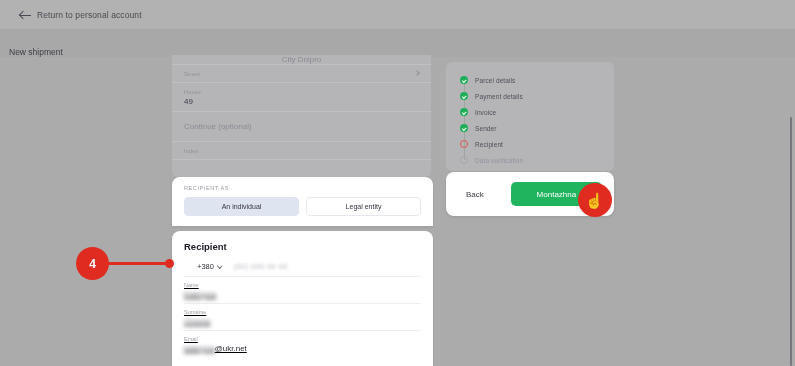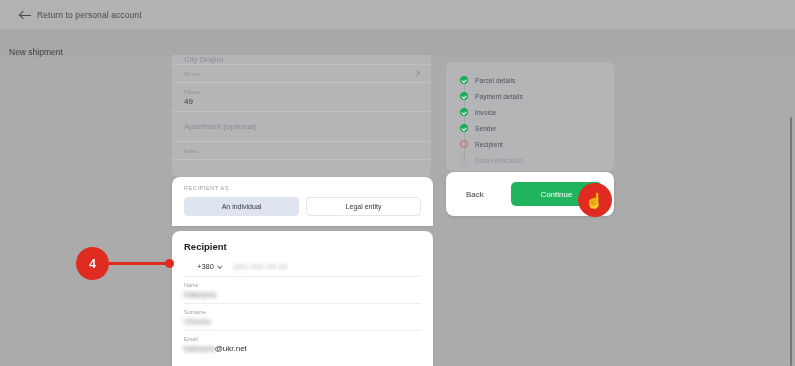--- a/index.html
+++ b/index.html
@@ -50,21 +50,21 @@
   }
   .field-label { font-size: 5.5px; color: #8f8f96; letter-spacing: .2px; line-height: 8px; }
   .field-value { font-size: 8px; color: #3b3b44; line-height: 11px; font-weight: 500; }
   .field-value.muted { color: #8b8b94; font-weight: 400; }
   .field.placeholder-only { padding-top: 9px; padding-bottom: 9px; }
   .chev-right {
     position: absolute; right: 12px; top: 50%; margin-top: -3px;
     width: 4px; height: 4px; border-right: 1px solid #8f8f96; border-top: 1px solid #8f8f96;
     transform: rotate(45deg);
   }
-  .field.cut { padding-top: 0; height: 10px; overflow: hidden; }
+  .field.cut { padding-top: 0; height: 10px; overflow: hidden; text-align: center; }
   .field.cut .field-value { line-height: 9px; }
 
   
   .stepper-card {
     position: absolute; left: 446px; top: 5px; width: 168px; height: 109px;
     background: #b5b5b8; border-radius: 6px; padding: 10px 0 6px 0;
   }
   .step { position: relative; display: flex; align-items: center; height: 16px; padding-left: 14px; }
   .step-dot {
     width: 8px; height: 8px; border-radius: 50%; flex: none; position: relative; z-index: 2;
@@ -132,21 +132,21 @@
   .flag-bot { height: 3.25px; background: #f5c53d; }
   .dial-code { font-size: 7.5px; color: #30303a; margin-left: 4px; }
   .chev-down {
     width: 3.5px; height: 3.5px; border-right: 1px solid #6a6a74; border-bottom: 1px solid #6a6a74;
     transform: rotate(45deg); margin-left: 4px; margin-top: -2px;
   }
   .blur-val {
     margin-left: 12px; color: #b6b6bf; font-size: 7.5px;
     filter: blur(1.6px); letter-spacing: .4px;
   }
-  .bfield { padding: 4px 0 3px 0; border-bottom: 1px solid #edeef2; }
+  .bfield { padding: 4px 0 3px 0; border-bottom: 1px solid #edeef2; text-decoration: underline; }
   .bfield:last-child { border-bottom: none; }
   .bfield-label { font-size: 5.5px; color: #a0a0aa; line-height: 8px; }
   .bfield-value { font-size: 8px; color: #2b2b35; line-height: 11px; }
   .bfield-value .blurred { filter: blur(2.2px); color: #5a5a66; }
 
   
   .marker-wrap { position: absolute; left: 76px; top: 190px; width: 98px; height: 36px; }
   .marker-circle {
     position: absolute; left: 0; top: 0; width: 33px; height: 33px; border-radius: 50%;
     background: #e02b20; color: #fff; font-size: 12px; font-weight: 700;
@@ -197,21 +197,21 @@
       </div>
       <div class="field">
         <div class="field-label">Street</div>
         <span class="chev-right"></span>
       </div>
       <div class="field">
         <div class="field-label">House</div>
         <div class="field-value">49</div>
       </div>
       <div class="field placeholder-only">
-        <div class="field-value muted">Apartment (optional)</div>
+        <div class="field-value muted">Continue (optional)</div>
       </div>
       <div class="field">
         <div class="field-label">Index</div>
       </div>
     </div>
 
     <div class="stepper-card">
       <div class="step">
         <span class="step-dot done"></span>
         <span class="step-label">Parcel details</span>
@@ -238,21 +238,21 @@
       </div>
       <div class="step todo">
         <span class="step-line"></span>
         <span class="step-dot todo"></span>
         <span class="step-label">Data verification</span>
       </div>
     </div>
 
     <div class="actions-card">
       <button class="back-btn">Back</button>
-      <button class="continue-btn">Continue</button>
+      <button class="continue-btn">Montazhna</button>
     </div>
 
     <div class="recipient-as-card">
       <div class="section-caption">RECIPIENT AS</div>
       <div class="toggle-row">
         <div class="toggle-btn active">An individual</div>
         <div class="toggle-btn inactive">Legal entity</div>
       </div>
     </div>
 

